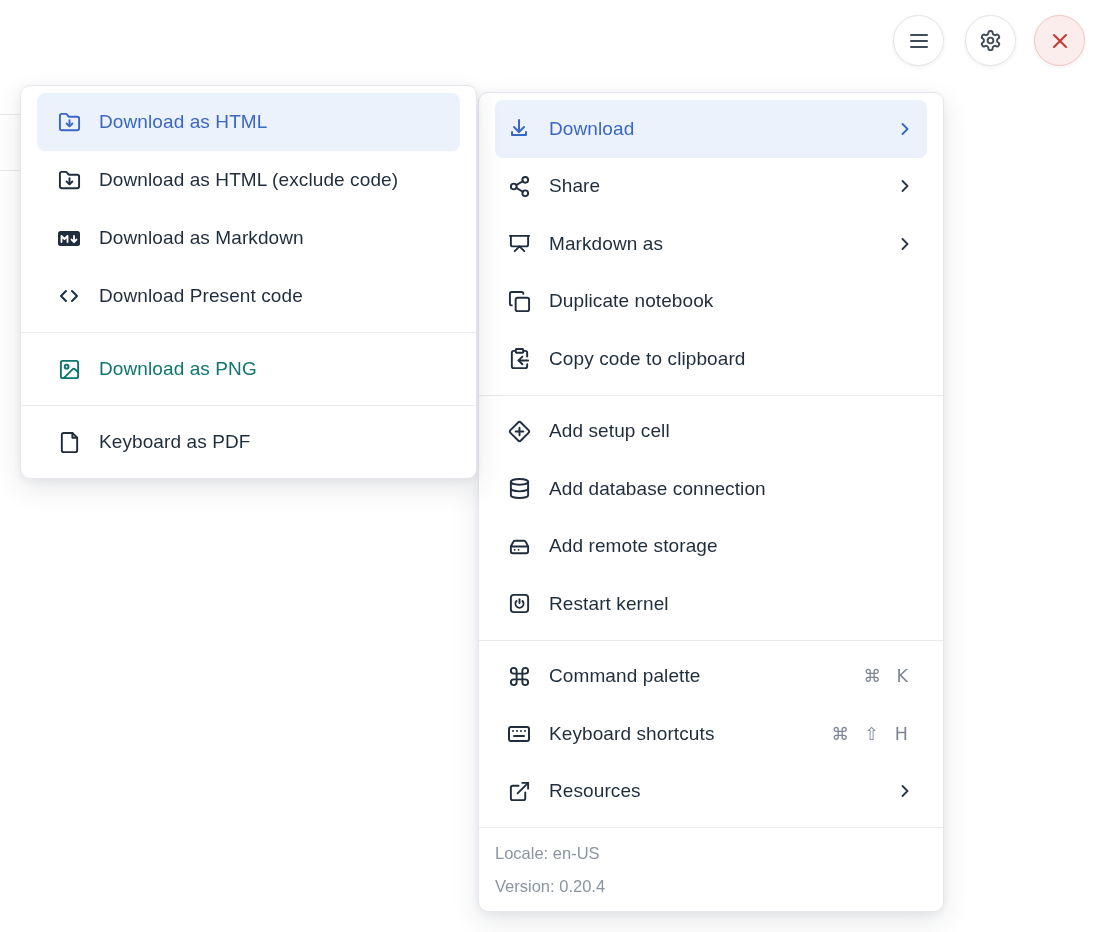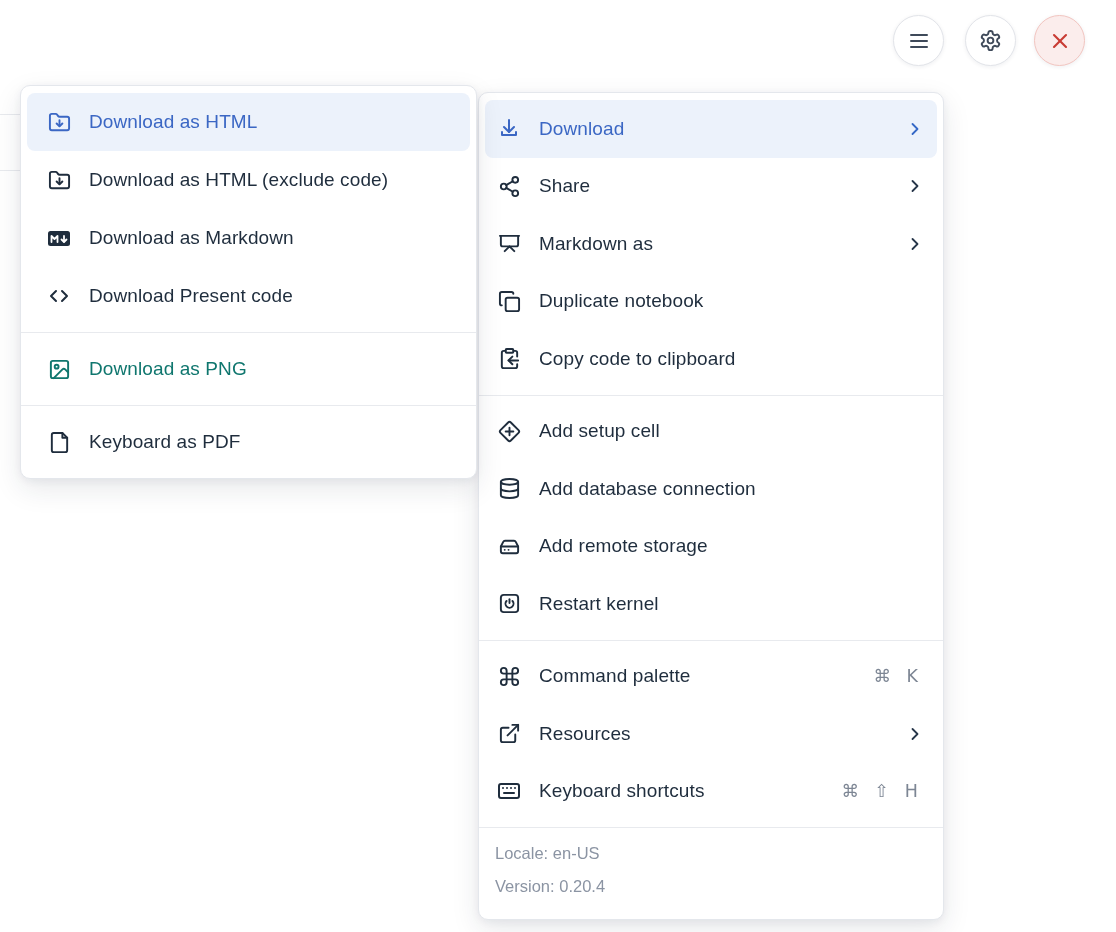--- a/index.html
+++ b/index.html
@@ -23,41 +23,41 @@
   
   .menu {
     position: absolute; background: #ffffff; border: 1px solid #e4e7ec; border-radius: 10px;
     box-shadow: 0 10px 28px rgba(25,35,60,0.10), 0 2px 8px rgba(25,35,60,0.06);
     display: flex; flex-direction: column;
   }
   .menu-section { padding: 7px 0; }
   .menu-divider { height: 1px; background: #e8eaee; flex: none; }
 
   .menu-item {
-    display: flex; align-items: center; height: 58px; margin: 0 6px;
+    display: flex; align-items: center; height: 58px; margin: 0 16px;
     padding: 0 12px; border-radius: 8px; cursor: pointer;
     font-size: 19px; color: #1f2d3d; gap: 18px; white-space: nowrap;
   }
   .menu-item .mi-icon { flex: none; width: 24px; height: 24px; display: flex; align-items: center; justify-content: center; }
   .menu-item .mi-label { flex: 1 1 auto; letter-spacing: 0.1px; }
   .menu-item .mi-chevron { flex: none; width: 20px; height: 20px; color: #27364a; }
   .menu-item.active { background: #ecf2fb; color: #3b67c4; }
   .menu-item.active .mi-chevron { color: #3568c6; }
   .menu-item.disabled { color: #0f766e; cursor: default; }
 
   .mi-shortcut {
     flex: none; font-family: "DejaVu Sans", sans-serif; font-size: 17.5px;
     color: #7d8694; word-spacing: 8px; letter-spacing: 1px; padding-right: 6px;
   }
 
   
   .main-menu { left: 478px; top: 92px; width: 466px; }
   .main-menu .menu-item { height: 57.5px; }
 
-  .menu-footer { border-top: 1px solid #e8eaee; padding: 9px 16px 16px 16px; }
+  .menu-footer { border-top: 1px solid #e8eaee; padding: 9px 16px 8px 16px; }
   .menu-footer div { font-size: 16.5px; color: #8b94a3; line-height: 33px; }
 
   
   .download-menu { left: 20px; top: 85px; width: 457px; }
   .download-menu .menu-item { padding: 0 12px 0 20px; }
 
   svg { display: block; }
 </style>
 </head>
 <body>
@@ -219,47 +219,47 @@
         <span class="mi-icon">
           <svg width="23" height="23" viewBox="0 0 24 24" fill="none" stroke="currentColor" stroke-width="2" stroke-linecap="round" stroke-linejoin="round">
               <path d="M15 6v12a3 3 0 1 0 3-3H6a3 3 0 1 0 3 3V6a3 3 0 1 0-3 3h12a3 3 0 1 0-3-3"></path>
             </svg>
         </span>
         <span class="mi-label">Command palette</span>
         <span class="mi-shortcut">⌘ K</span>
       </div>
       <div class="menu-item">
         <span class="mi-icon">
-          <svg width="23" height="23" viewBox="0 0 24 24" fill="none" stroke="currentColor" stroke-width="2" stroke-linecap="round" stroke-linejoin="round">
-              <path d="M18 13v6a2 2 0 0 1-2 2H5a2 2 0 0 1-2-2V8a2 2 0 0 1 2-2h6"></path>
-              <path d="M15 3h6v6"></path>
-              <path d="M10 14 21 3"></path>
-            </svg>
-        </span>
-        <span class="mi-label">Resources</span>
-        <span class="mi-chevron">
-          <svg width="20" height="20" viewBox="0 0 24 24" fill="none" stroke="currentColor" stroke-width="2.2" stroke-linecap="round" stroke-linejoin="round">
-              <path d="m9 6 6 6-6 6"></path>
-            </svg>
-        </span>
-      </div>
-      <div class="menu-item">
-        <span class="mi-icon">
           <svg width="24" height="24" viewBox="0 0 24 24" fill="none" stroke="currentColor" stroke-width="2" stroke-linecap="round" stroke-linejoin="round">
               <rect x="2" y="5" width="20" height="14" rx="2"></rect>
               <path d="M6 9h.01"></path>
               <path d="M10 9h.01"></path>
               <path d="M14 9h.01"></path>
               <path d="M18 9h.01"></path>
               <path d="M7 14h10"></path>
             </svg>
         </span>
         <span class="mi-label">Keyboard shortcuts</span>
         <span class="mi-shortcut">⌘ ⇧ H</span>
       </div>
+      <div class="menu-item">
+        <span class="mi-icon">
+          <svg width="23" height="23" viewBox="0 0 24 24" fill="none" stroke="currentColor" stroke-width="2" stroke-linecap="round" stroke-linejoin="round">
+              <path d="M18 13v6a2 2 0 0 1-2 2H5a2 2 0 0 1-2-2V8a2 2 0 0 1 2-2h6"></path>
+              <path d="M15 3h6v6"></path>
+              <path d="M10 14 21 3"></path>
+            </svg>
+        </span>
+        <span class="mi-label">Resources</span>
+        <span class="mi-chevron">
+          <svg width="20" height="20" viewBox="0 0 24 24" fill="none" stroke="currentColor" stroke-width="2.2" stroke-linecap="round" stroke-linejoin="round">
+              <path d="m9 6 6 6-6 6"></path>
+            </svg>
+        </span>
+      </div>
     </div>
 
     <div class="menu-footer">
       <div>Locale: en-US</div>
       <div>Version: 0.20.4</div>
     </div>
   </div>
 
   <div class="menu download-menu">
 

